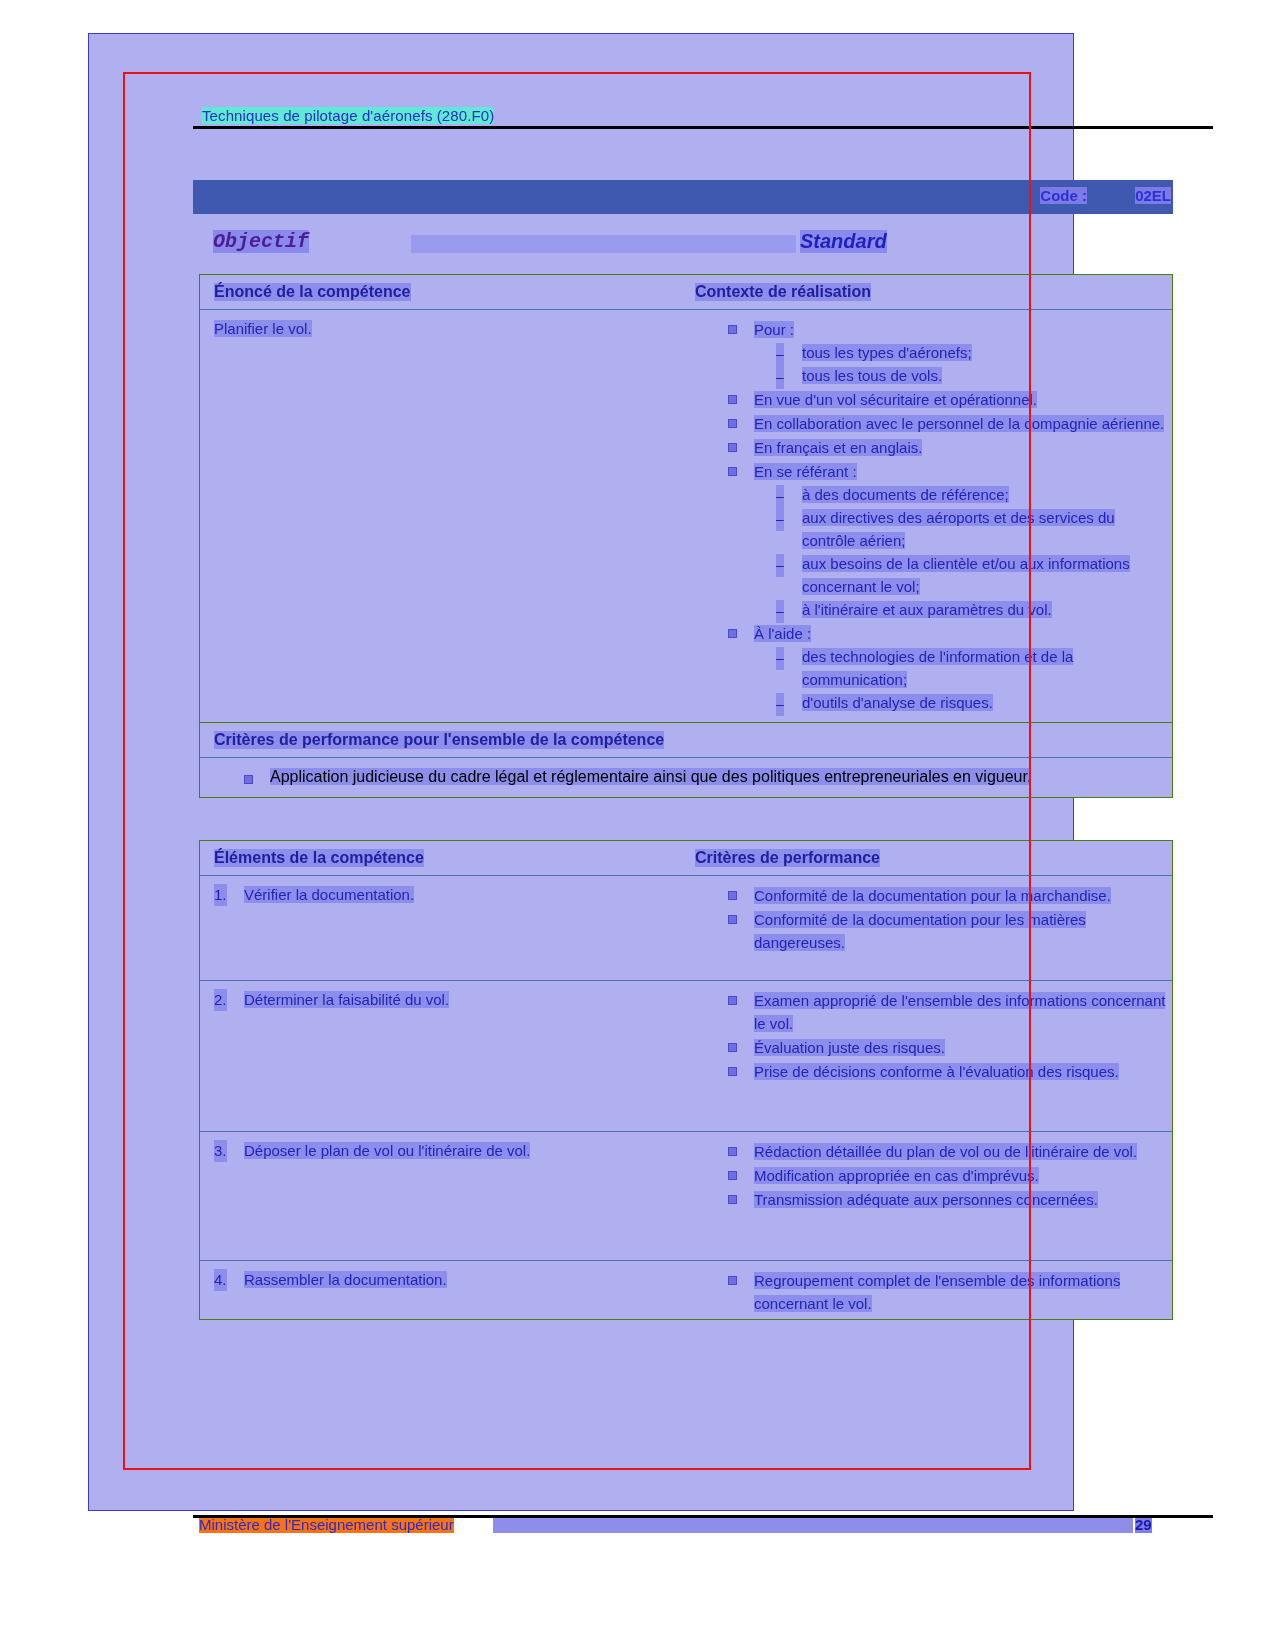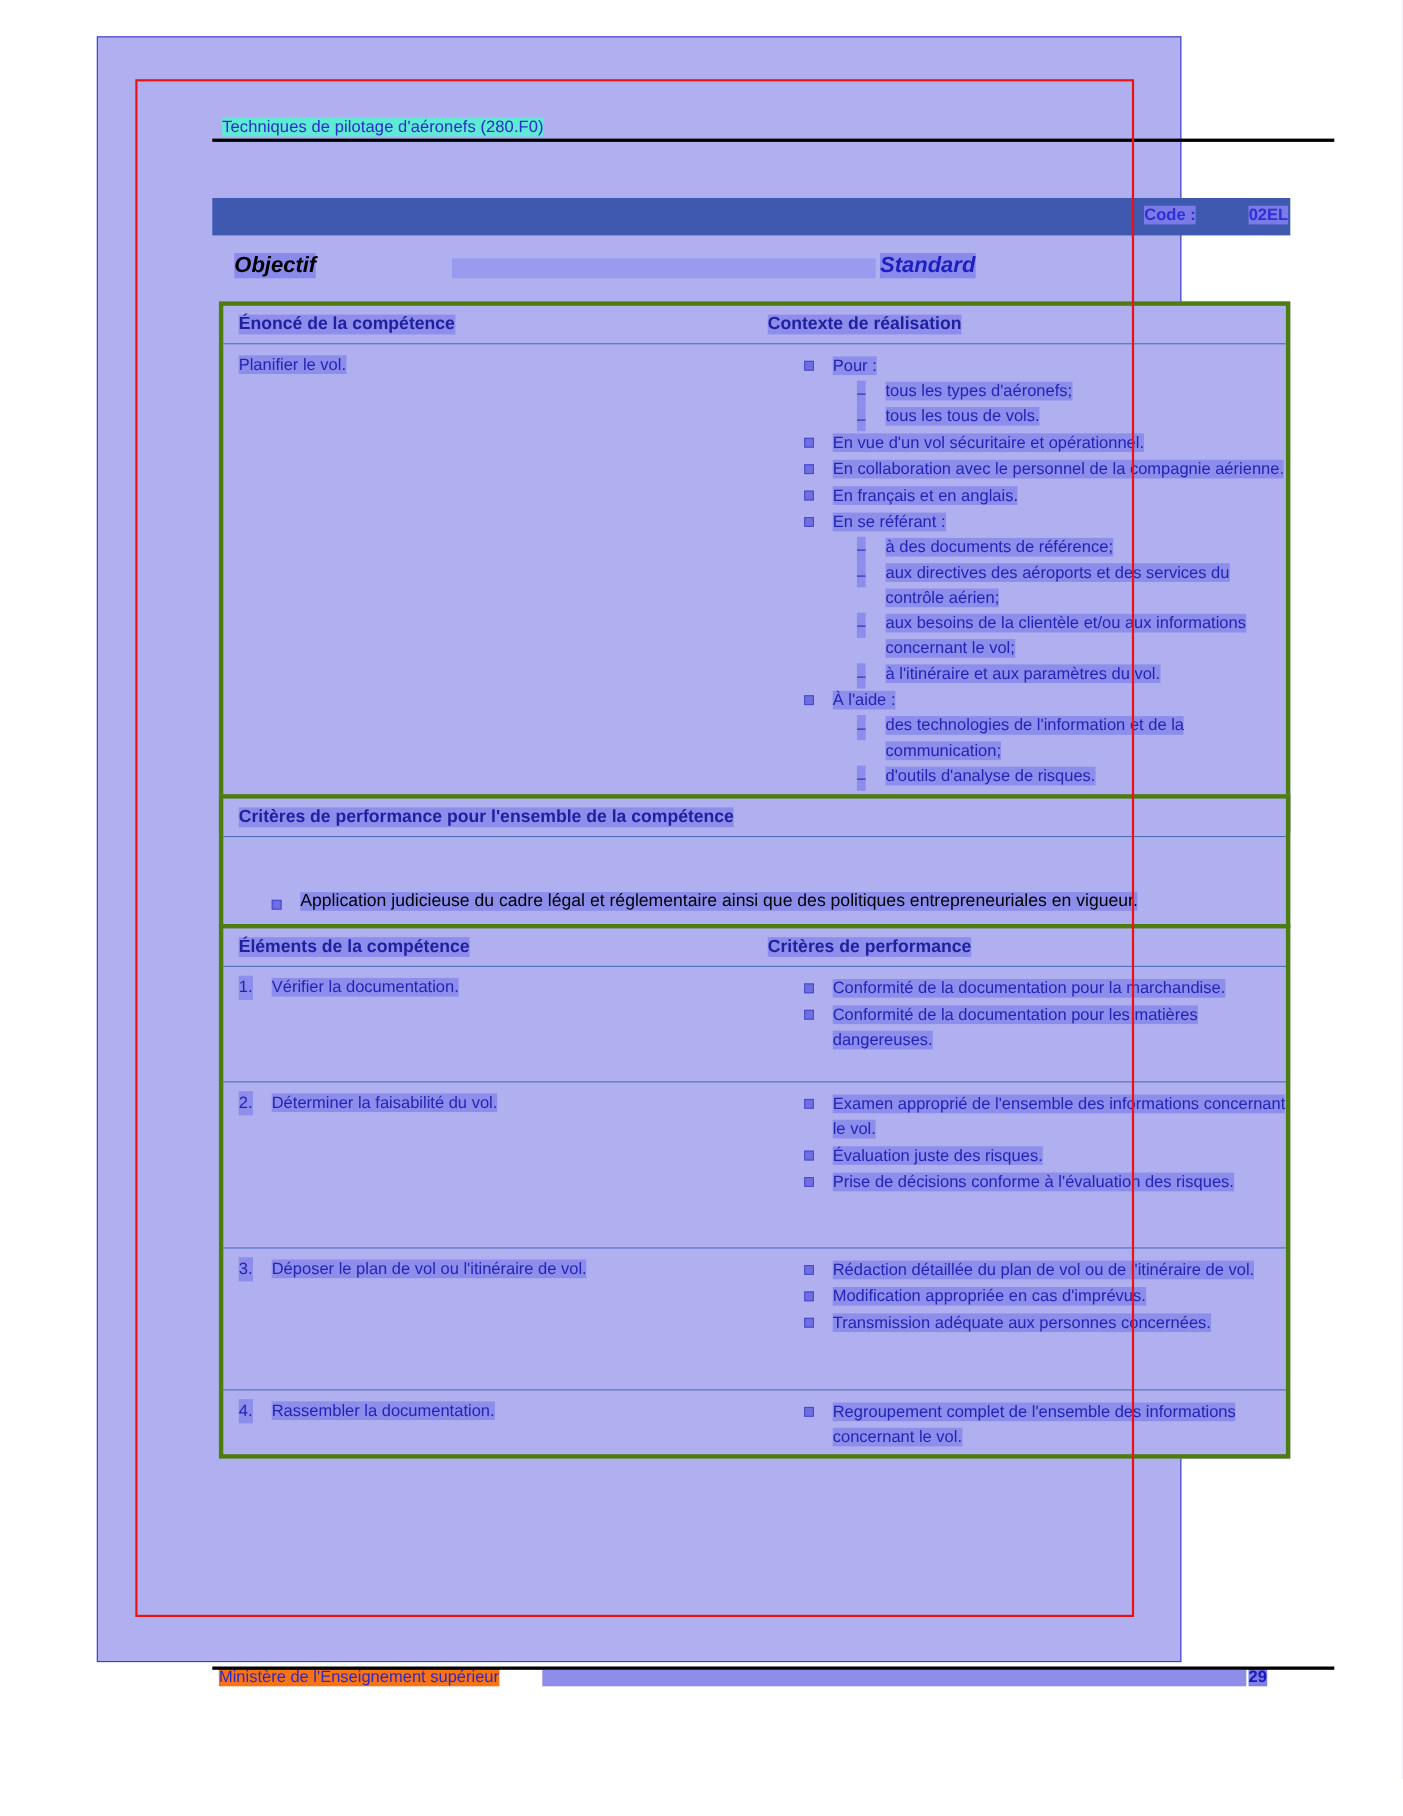--- a/index.html
+++ b/index.html
@@ -134,22 +134,23 @@
     width: 980px;
     height: 30px;
   }
   .headline-row .objectif {
     position: absolute;
     left: 20px;
     top: 0;
     font-size: 20px;
     font-style: italic;
     font-weight: bold;
-    color: #000000;
+    color: #4c1d95;
     background: #8a8aec;
+    font-family: Liberation Mono, monospace;
   }
   .headline-row .objectif-fill {
     position: absolute;
     left: 218px;
     top: 5px;
     width: 385px;
     height: 18px;
     background: #9a9aee;
   }
   .headline-row .standard {
@@ -161,21 +162,21 @@
     font-weight: bold;
     color: #1f1fc0;
     background: #8a8aec;
   }
 
   
   .block {
     position: absolute;
     left: 110px;
     width: 974px;
-    border: 4px solid #4d7c0f;
+    border: 1px solid #4d7c0f;
     box-sizing: border-box;
     background: #b0b0f0;
   }
   .block-head {
     position: relative;
     height: 34px;
     border-bottom: 1px solid #4b6fb5;
   }
   .block-head .col-l,
   .block-head .col-r {
@@ -271,21 +272,20 @@
     background: #8d8dec;
   }
 
   
   .crit-body {
     position: relative;
     padding: 10px 14px 10px 14px;
   }
   .crit-body ul.lvl1 > li {
     padding-left: 56px;
-    margin-top: 40px;
   }
   .crit-body ul.lvl1 > li .b {
     left: 30px;
   }
   .crit-body ul.lvl1 > li > span.txt {
     background: #8d8dec;
   }
 </style>
 </head>
 <body>

